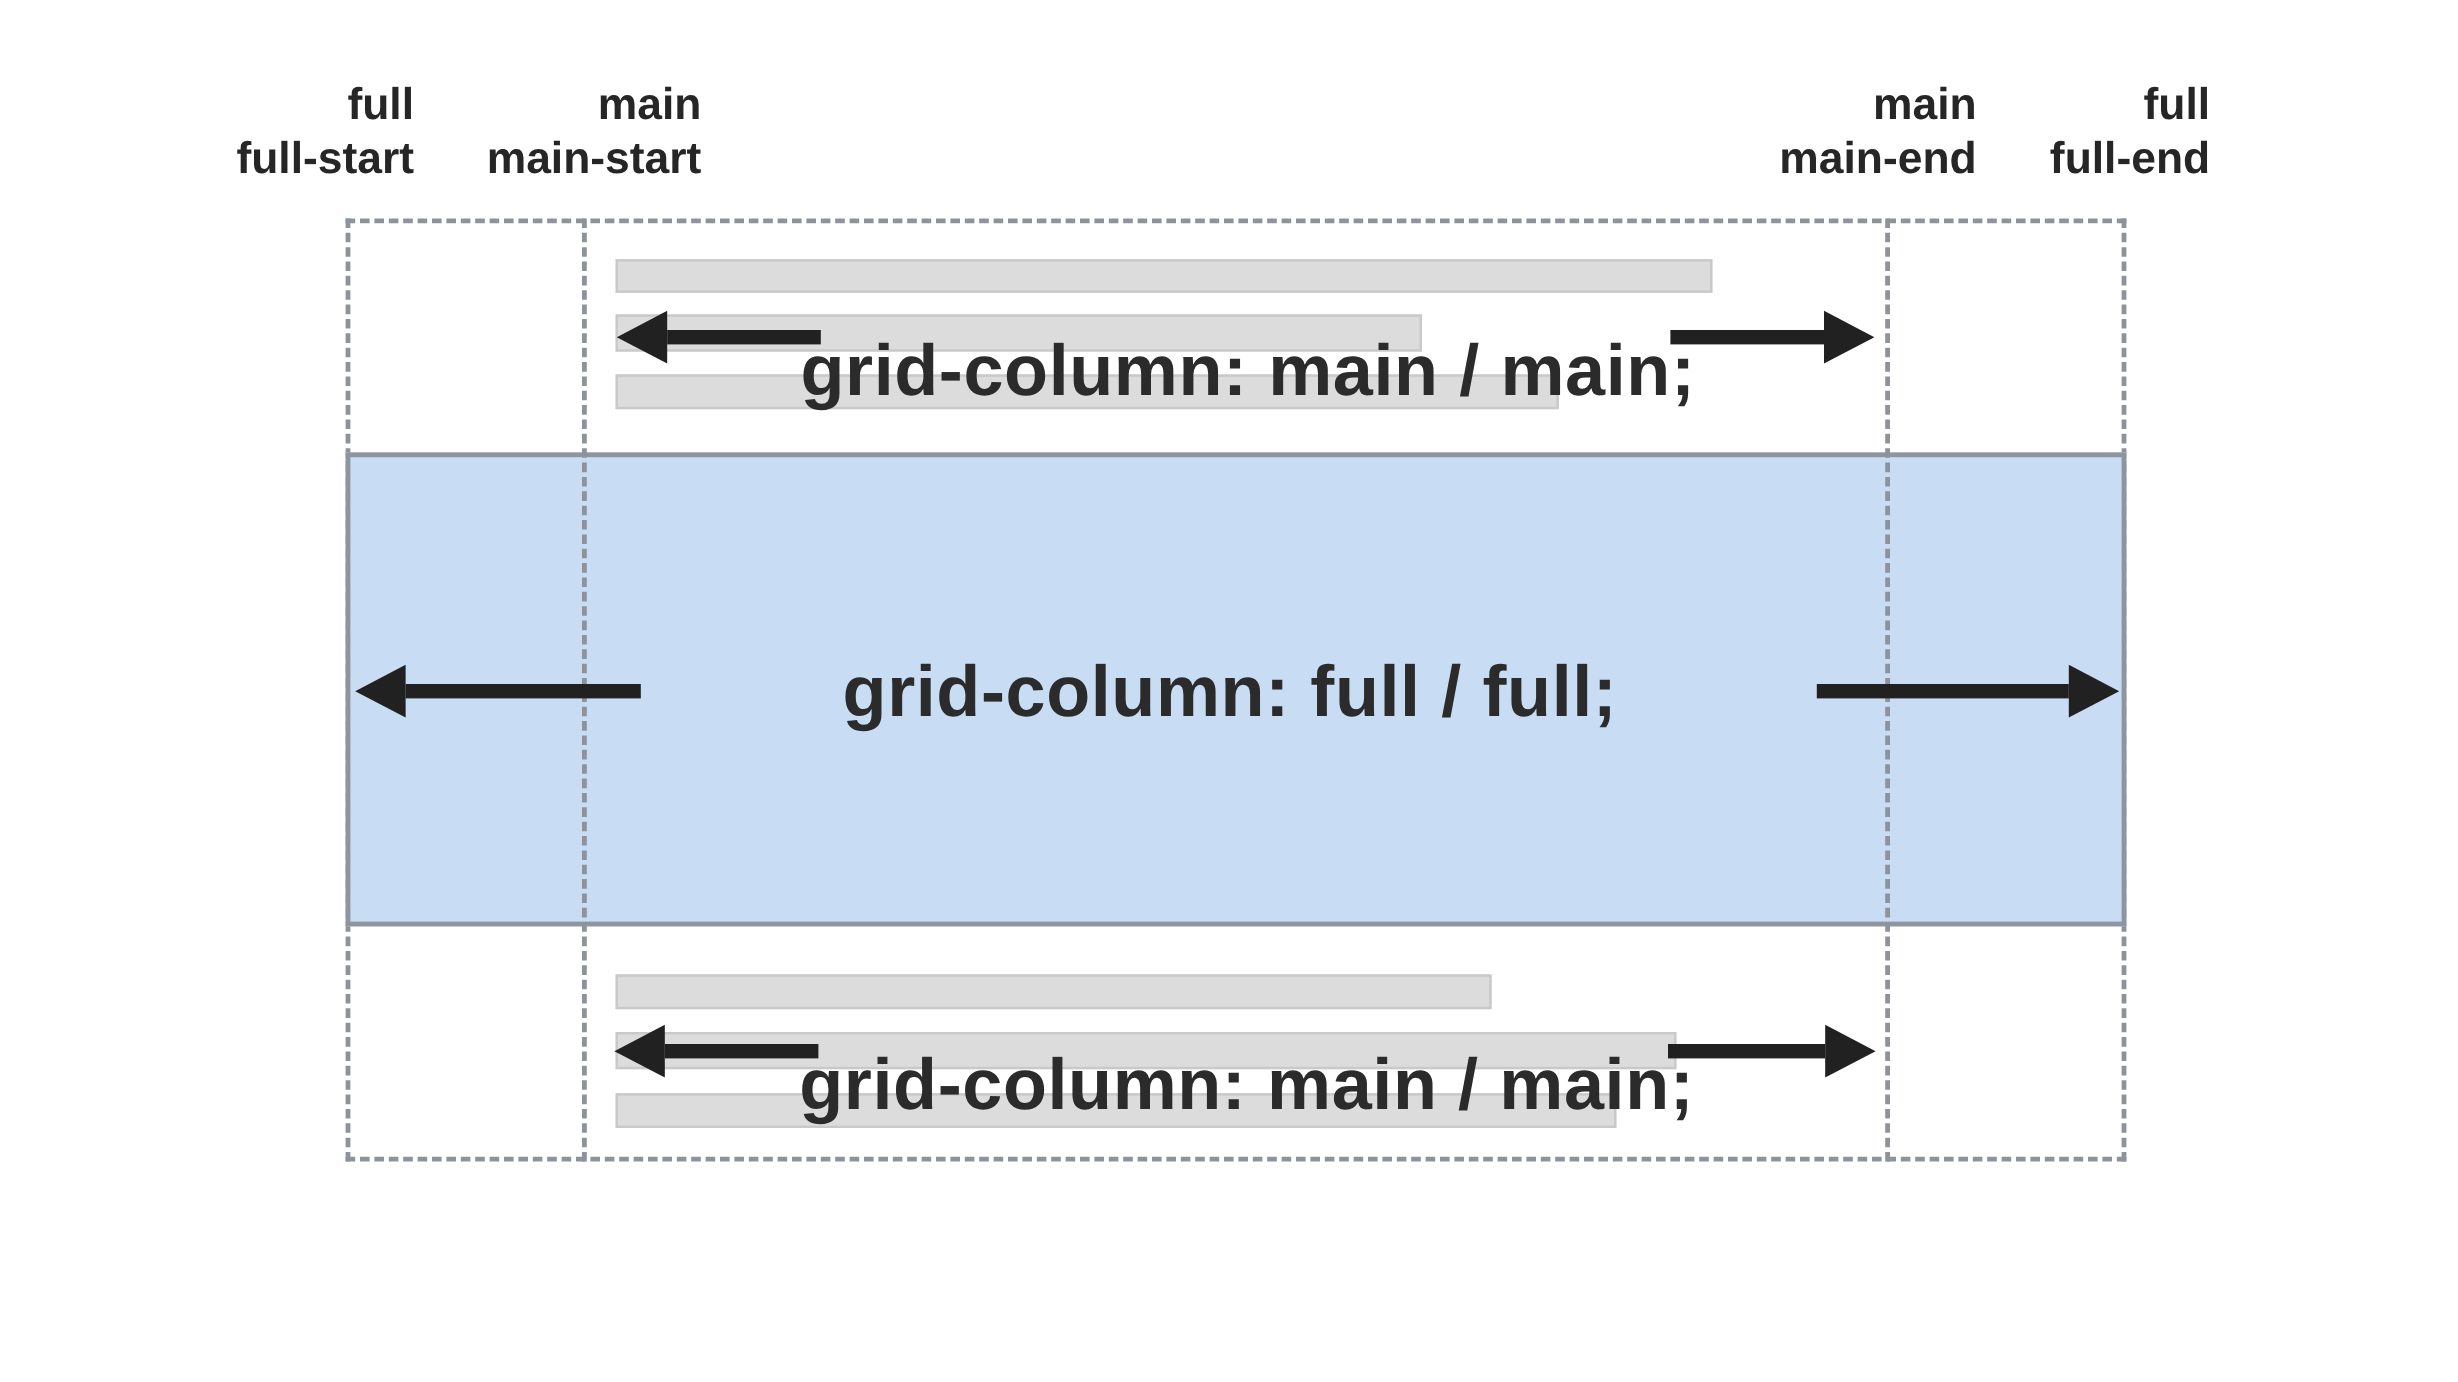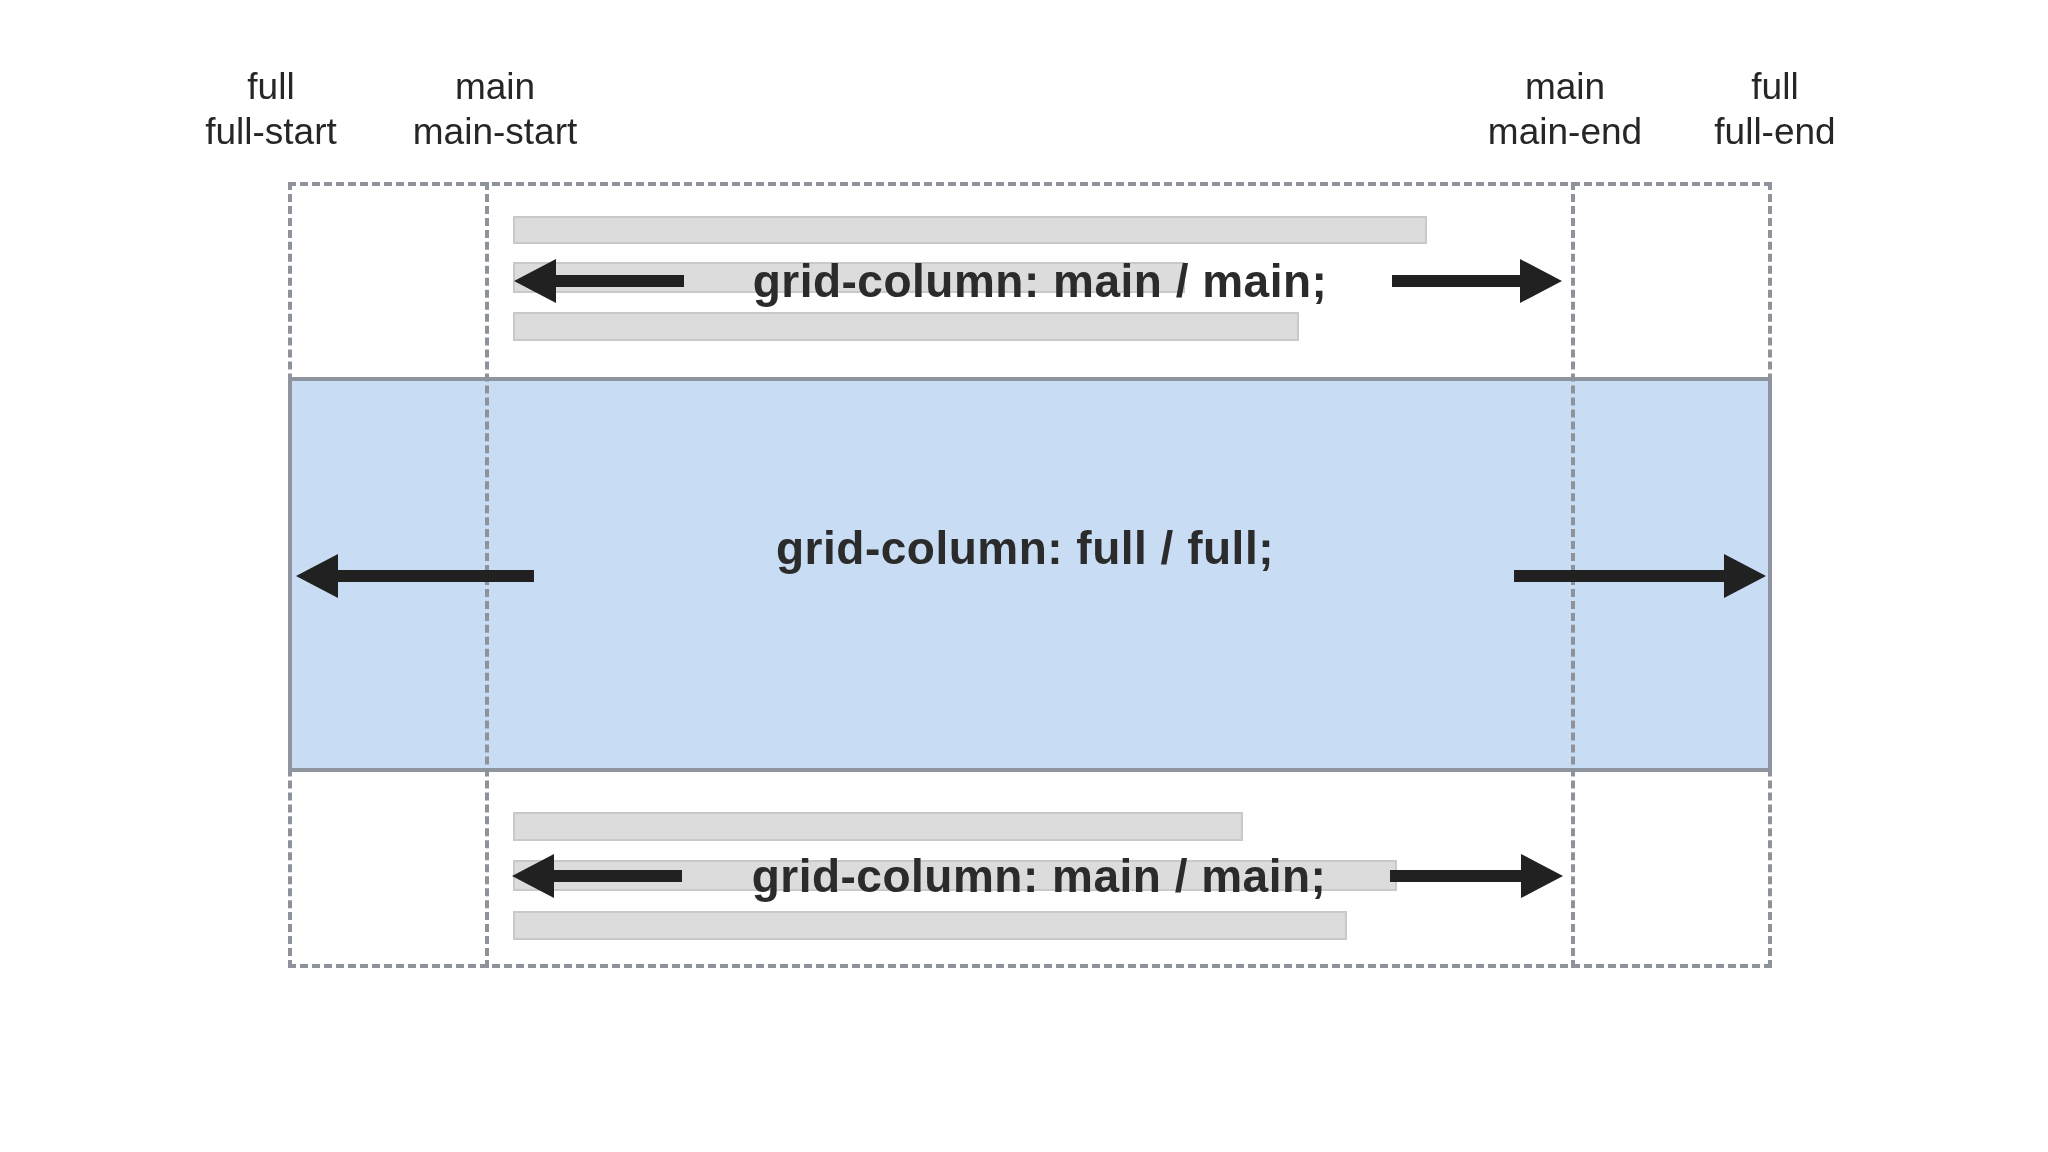--- a/index.html
+++ b/index.html
@@ -10,22 +10,22 @@
     background: var(--page-bg, #ffffff);
     font-family: "Liberation Sans", sans-serif;
     overflow: hidden;
   }
 
   
   .col-label {
     position: absolute;
     top: 64px;
     transform: translateX(-50%);
-    text-align: center;
-    font-weight: normal;
+    text-align: right;
+    font-weight: bold;
     font-size: 37px;
     line-height: 45px;
     color: var(--label-text, #262626);
     white-space: nowrap;
   }
 
   
   .grid-outline {
     position: absolute;
     left: 288px; top: 182px;
@@ -86,25 +86,26 @@
     border-top: 22px solid transparent;
     border-bottom: 22px solid transparent;
     border-left: 42px solid var(--arrow, #212121);
   }
 
   
   .code {
     position: absolute;
     transform: translate(-50%, -50%);
     font-weight: bold;
-    font-size: 46px;
+    font-size: 60px;
     letter-spacing: 0.5px;
     color: var(--code-text, #2b2b2b);
     white-space: nowrap;
     z-index: 6;
+    margin-top: 28px;
   }
 </style>
 </head>
 <body>
 
 <div class="stage">
 
   <div class="col-label" style="left:271px">
     <div>full</div>
     <div>full-start</div>

